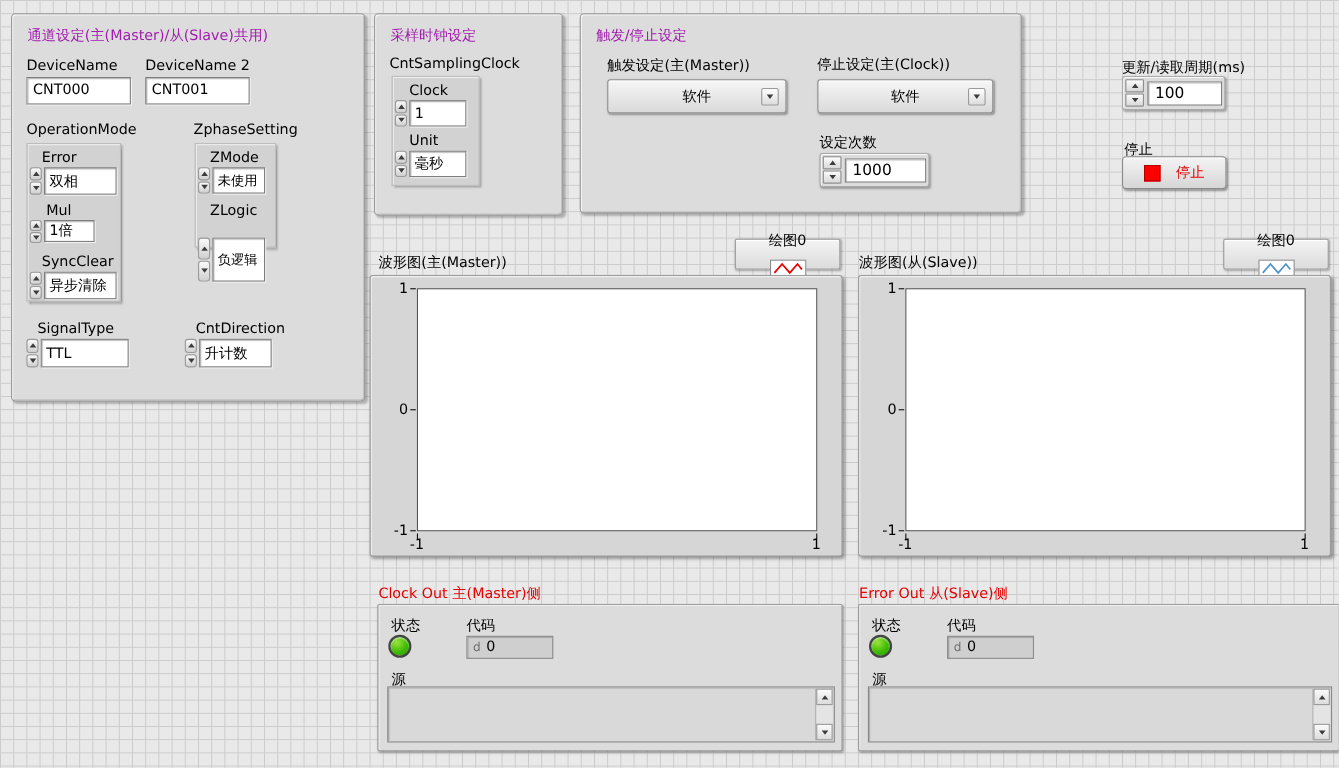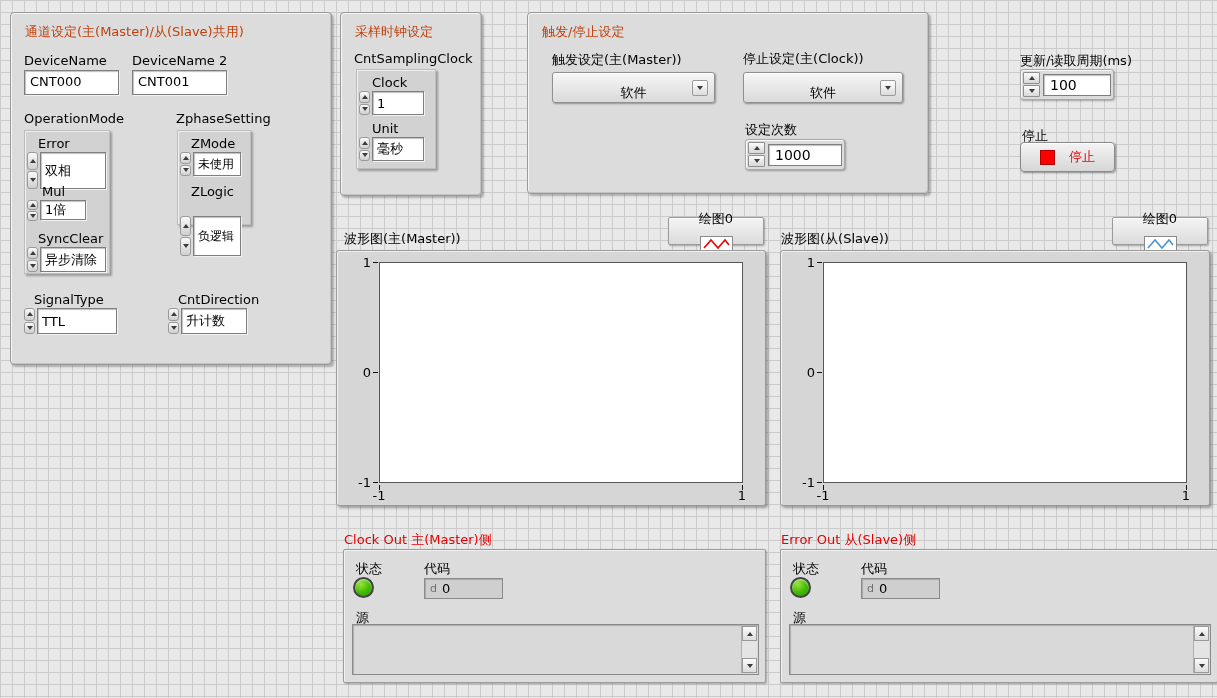--- a/index.html
+++ b/index.html
@@ -12,21 +12,21 @@
       linear-gradient(#cbcbcb 1px, transparent 1px),
       linear-gradient(90deg, #cbcbcb 1px, transparent 1px);
     background-size:12px 12px;
     position:relative;
   }
   .lbl { position:absolute; white-space:nowrap; font-size:13px; color:#000; }
   .panel {
     position:absolute; background:#dcdcdc; border:1px solid #9a9a9a; border-radius:4px;
     box-shadow: inset 1px 1px 0 #f4f4f4, inset -1px -1px 0 #c2c2c2, 2px 2px 2px rgba(0,0,0,.25);
   }
-  .panel-title { position:absolute; left:14px; top:10px; color:#c2410c; font-size:13px; white-space:nowrap; }
+  .panel-title { position:absolute; left:14px; top:10px; color:#a21caf; font-size:13px; white-space:nowrap; }
   .cluster {
     position:absolute; background:#d2d2d2; border:1px solid #bdbdbd;
     box-shadow: inset 1px 1px 0 #efefef, 2px 2px 2px rgba(0,0,0,.3);
   }
   .text-field {
     position:absolute; background:#fff; border:1px solid #7e7e7e;
     box-shadow: inset 1px 1px 1px #c0c0c0, 1px 1px 0 #f2f2f2;
     padding:3px 5px; font-size:13px; overflow:hidden; white-space:nowrap;
   }
   .ring { position:absolute; display:flex; align-items:stretch; gap:2px; }
@@ -36,21 +36,21 @@
     display:flex; align-items:center; justify-content:center; min-height:10px;
   }
   .ring-box {
     background:#fff; border:1px solid #7e7e7e;
     box-shadow: inset 1px 1px 1px #c0c0c0, 1px 1px 0 #f2f2f2;
     padding:2px 4px; display:flex; align-items:center; white-space:nowrap; overflow:hidden; font-size:13px;
   }
   .tri-up { width:0; height:0; border-left:3px solid transparent; border-right:3px solid transparent; border-bottom:4px solid #3c3c3c; }
   .tri-down { width:0; height:0; border-left:3px solid transparent; border-right:3px solid transparent; border-top:4px solid #3c3c3c; }
   .dropdown {
-    position:absolute; display:flex; align-items:flex-end; justify-content:center;
+    position:absolute; display:flex; align-items:center; justify-content:center;
     background:linear-gradient(#f6f6f6,#dadada); border:1px solid #8f8f8f; border-radius:3px;
     box-shadow: 1px 1px 2px rgba(0,0,0,.35), inset 0 1px 0 #fff; font-size:13px;
   }
   .dd-box {
     position:absolute; right:6px; top:50%; margin-top:-8px; width:16px; height:16px;
     background:linear-gradient(#fff,#dcdcdc); border:1px solid #9a9a9a; border-radius:2px;
     display:flex; align-items:center; justify-content:center;
   }
   .numeric {
     position:absolute; display:flex; align-items:center; gap:3px; padding:2px;
@@ -124,21 +124,21 @@
   <div class="panel-title">通道设定(主(Master)/从(Slave)共用)</div>
 </div>
 <div class="lbl" style="left:24px;top:53px;">DeviceName</div>
 <div class="text-field" style="left:24px;top:70px;width:95px;height:25px;">CNT000</div>
 <div class="lbl" style="left:132px;top:53px;">DeviceName 2</div>
 <div class="text-field" style="left:132px;top:70px;width:95px;height:25px;">CNT001</div>
 
 <div class="lbl" style="left:24px;top:111px;">OperationMode</div>
 <div class="cluster" style="left:24px;top:130px;width:86px;height:144px;"></div>
 <div class="lbl" style="left:38px;top:136px;">Error</div>
-<div class="ring" style="left:27px;top:152px;height:37px;">
+<div class="ring" style="left:27px;top:152px;height:25px;">
   <div class="spin">
     <div class="spin-btn">
         <i class="tri-up"></i>
       </div>
     <div class="spin-btn">
         <i class="tri-down"></i>
       </div>
   </div>
   <div class="ring-box" style="width:66px;">双相</div>
 </div>
@@ -212,21 +212,21 @@
     <div class="spin-btn">
         <i class="tri-up"></i>
       </div>
     <div class="spin-btn">
         <i class="tri-down"></i>
       </div>
   </div>
   <div class="ring-box" style="width:66px;">升计数</div>
 </div>
 
-<div class="panel" style="left:340px;top:12px;width:142px;height:184px;">
+<div class="panel" style="left:340px;top:12px;width:172px;height:184px;">
   <div class="panel-title">采样时钟设定</div>
 </div>
 <div class="lbl" style="left:354px;top:51px;">CntSamplingClock</div>
 <div class="cluster" style="left:356px;top:69px;width:80px;height:100px;"></div>
 <div class="lbl" style="left:372px;top:75px;">Clock</div>
 <div class="ring" style="left:359px;top:91px;height:24px;">
   <div class="spin">
     <div class="spin-btn">
         <i class="tri-up"></i>
       </div>

